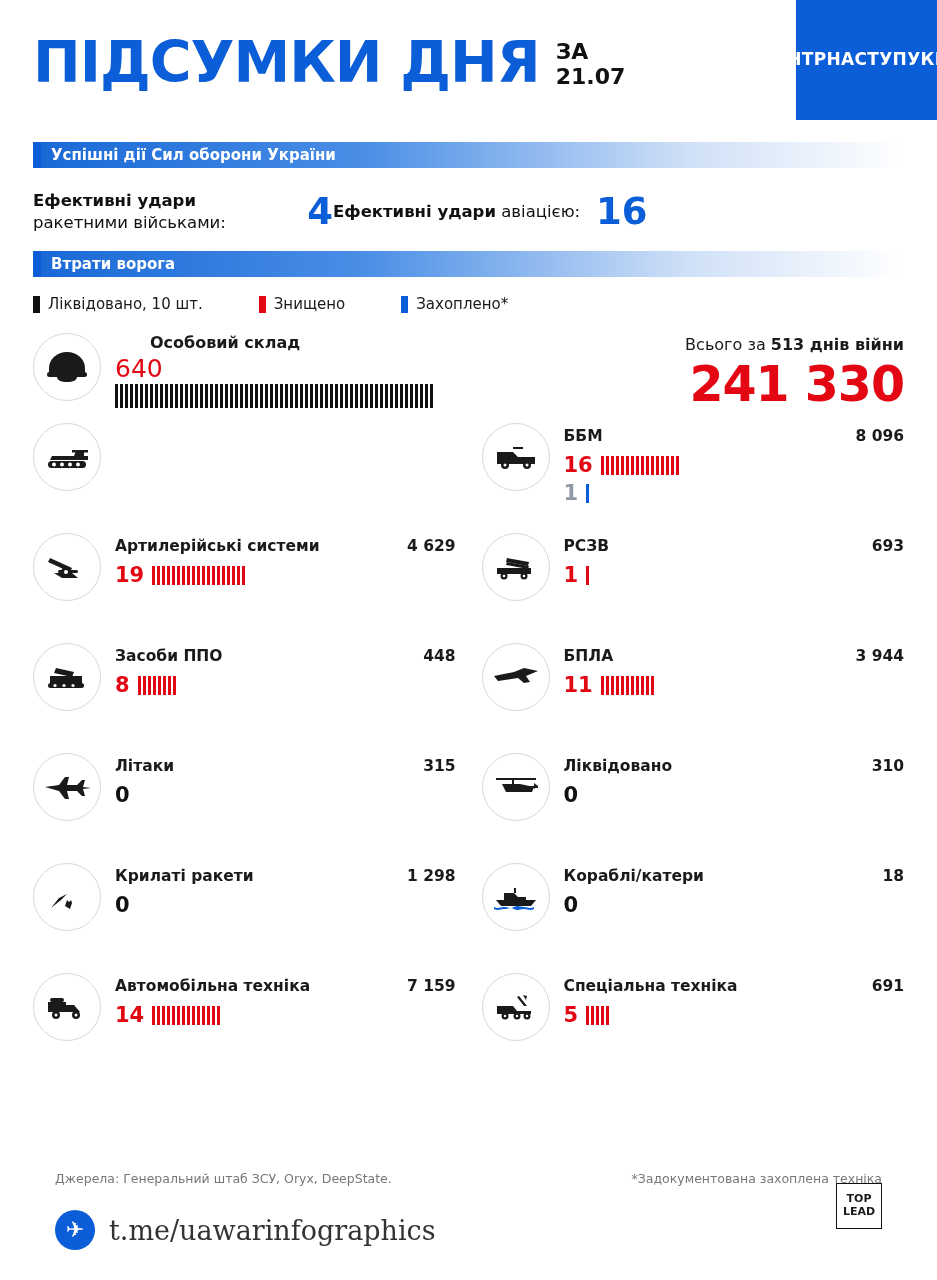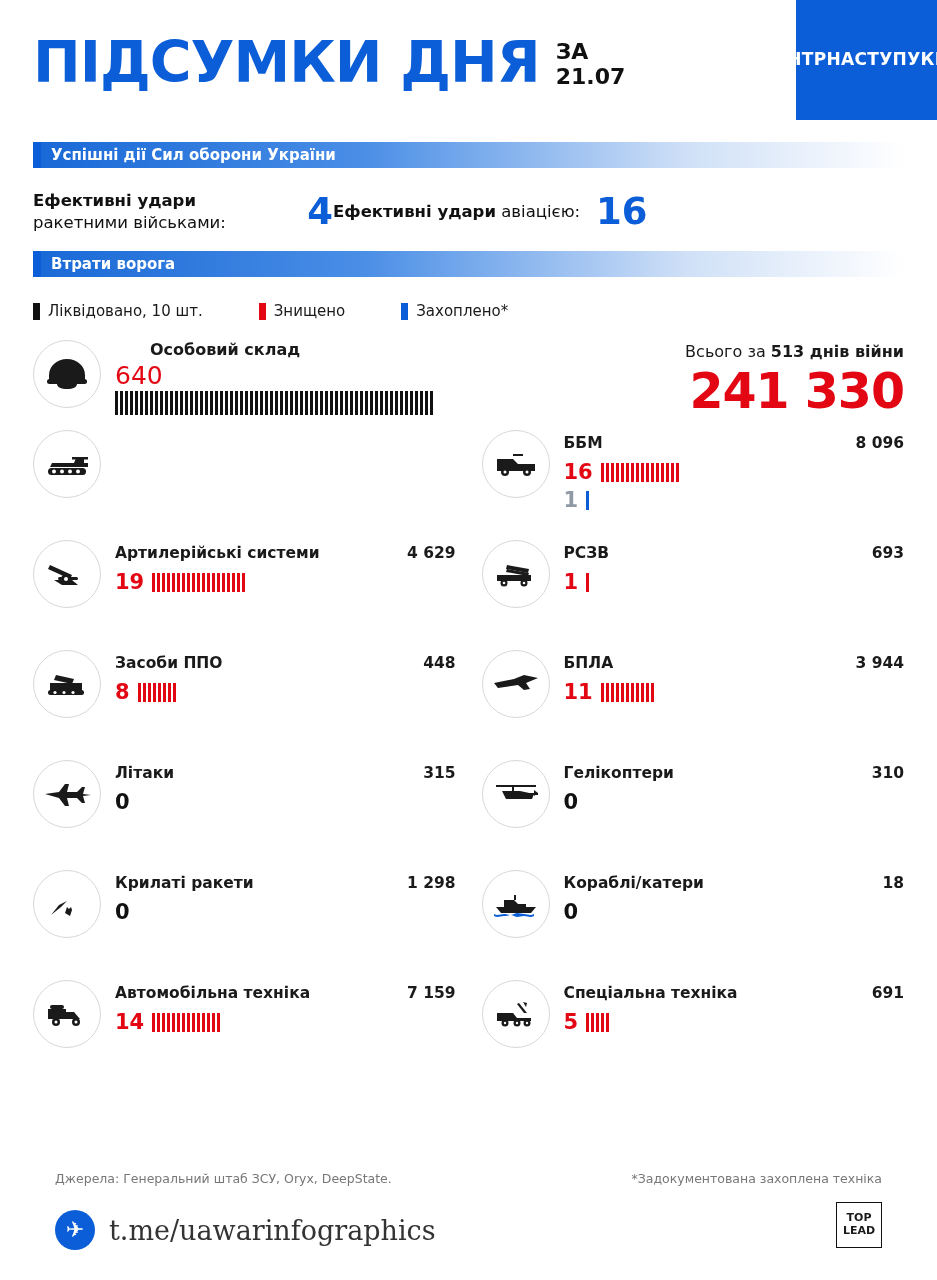--- a/index.html
+++ b/index.html
@@ -82,21 +82,21 @@
     font-size: 16.5px; line-height: 1.28; color: #111;
     font-family: "DejaVu Sans", sans-serif;
   }
   .strike-text b { font-weight: bold; }
   .strike-num {
     font-size: 37px; font-weight: bold; color: #0b5ed7; margin-left: 16px;
     font-family: "DejaVu Sans", sans-serif;
   }
 
   
-  .legend { display: flex; align-items: flex-start; padding: 18px 0 10px 0; margin-top: 7px; }
+  .legend { display: flex; align-items: flex-start; padding: 18px 0 10px 0; }
   .legend-item { display: flex; align-items: center; margin-right: 56px; }
   .legend-swatch { width: 7px; height: 17px; margin-right: 8px; }
   .legend-label { font-size: 15px; font-family: "DejaVu Sans", sans-serif; }
 
   
   .personnel { display: flex; align-items: flex-start; padding-top: 10px; }
   .circle {
     width: 68px; height: 68px; border-radius: 50%;
     border: 1px solid #d8d8d8; background: #fff;
     display: flex; align-items: center; justify-content: center;
@@ -135,21 +135,21 @@
 
   
   .footer { position: absolute; left: 55px; right: 55px; bottom: 30px; }
   .foot-notes { display: flex; justify-content: space-between; color: #777; font-size: 12.5px;
     font-family: "DejaVu Sans", sans-serif; }
   .foot-bottom { display: flex; align-items: center; margin-top: 24px; }
   .tg-icon { width: 40px; height: 40px; border-radius: 50%; background: #0b5ed7;
     display: flex; align-items: center; justify-content: center; color: #fff; font-size: 22px; }
   .tg-link { margin-left: 14px; font-size: 27px; color: #333; font-family: "DejaVu Serif", serif; }
   .toplead {
-    position: absolute; right: 0; bottom: 2px; width: 46px; height: 46px;
+    position: absolute; right: 0; bottom: 21px; width: 46px; height: 46px;
     border: 1.5px solid #111; display: flex; flex-direction: column;
     align-items: center; justify-content: center; font-weight: bold; font-size: 11px; line-height: 1.15;
     font-family: "DejaVu Sans", sans-serif;
   }
   svg { display: block; }
 </style>
 </head>
 <body>
 
 <div class="page">
@@ -502,21 +502,21 @@
           <svg width="48" height="26" viewBox="0 0 48 26" fill="#1a1a1a">
             <rect x="4" y="4" width="40" height="2"></rect>
             <path d="M10 10h18l14 3-2 5H14z"></path>
             <rect x="36" y="12" width="10" height="2"></rect>
             <path d="M42 9l4 3-4 3z"></path>
             <rect x="20" y="6" width="2" height="4"></rect>
           </svg>
         </div>
         <div class="cell-body">
           <div class="cell-head">
-            <div class="cell-name">Гелікоптери</div>
+            <div class="cell-name">Ліквідовано</div>
             <div class="cell-total">310</div>
           </div>
           <div class="cell-row">
             <div class="cell-daily zero">0</div>
             <div class="tally-sm"></div>
           </div>
         </div>
       </div>
       <div class="cell">
         <div class="circle">

